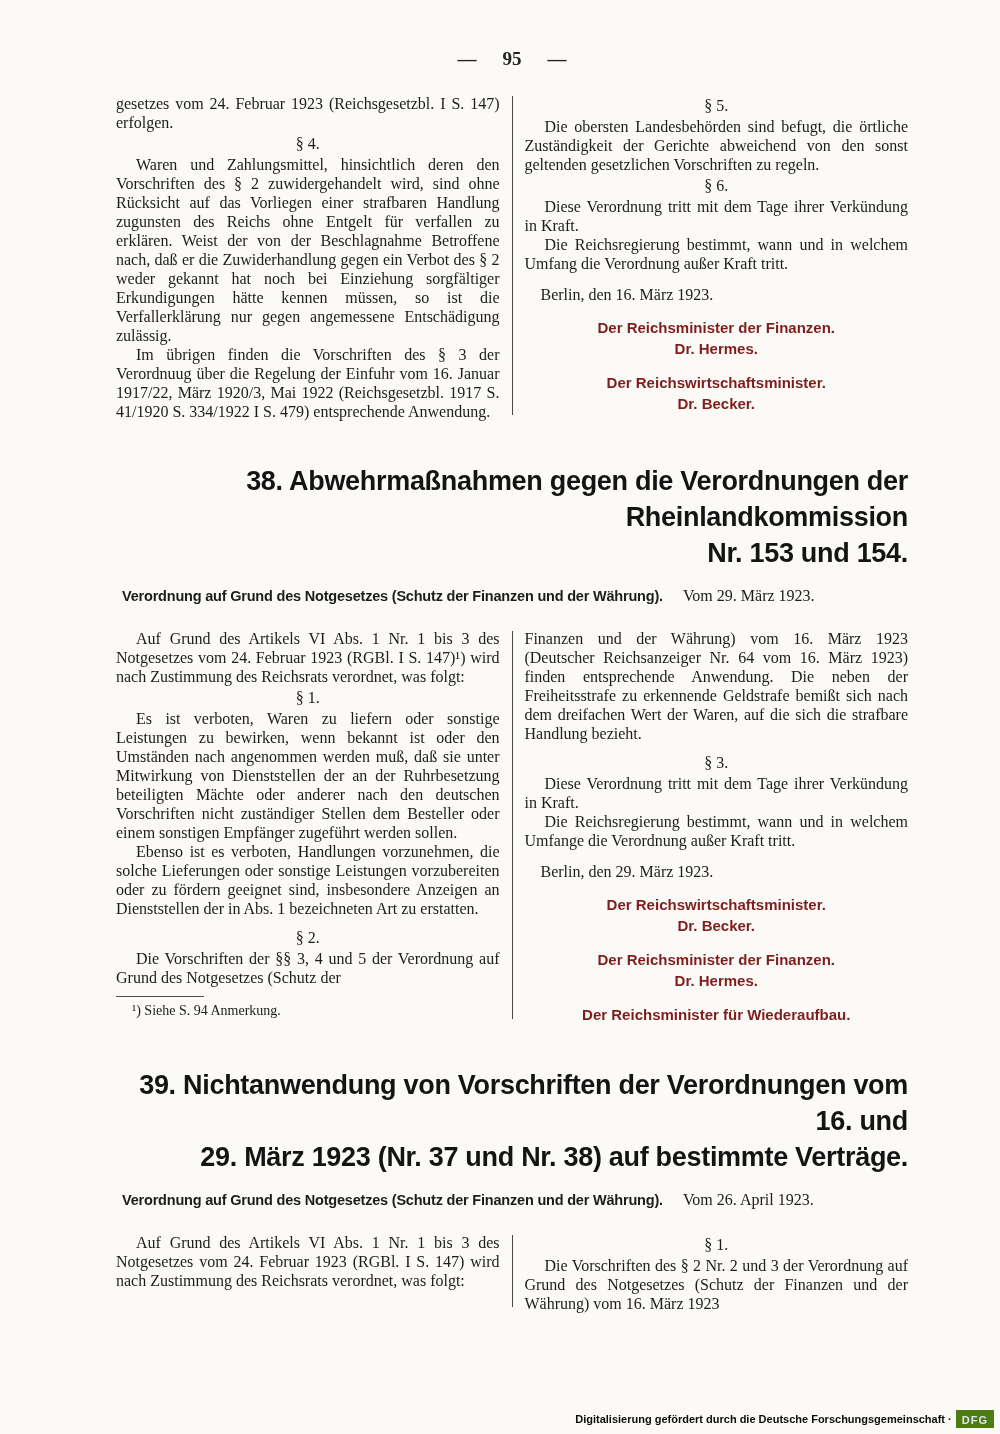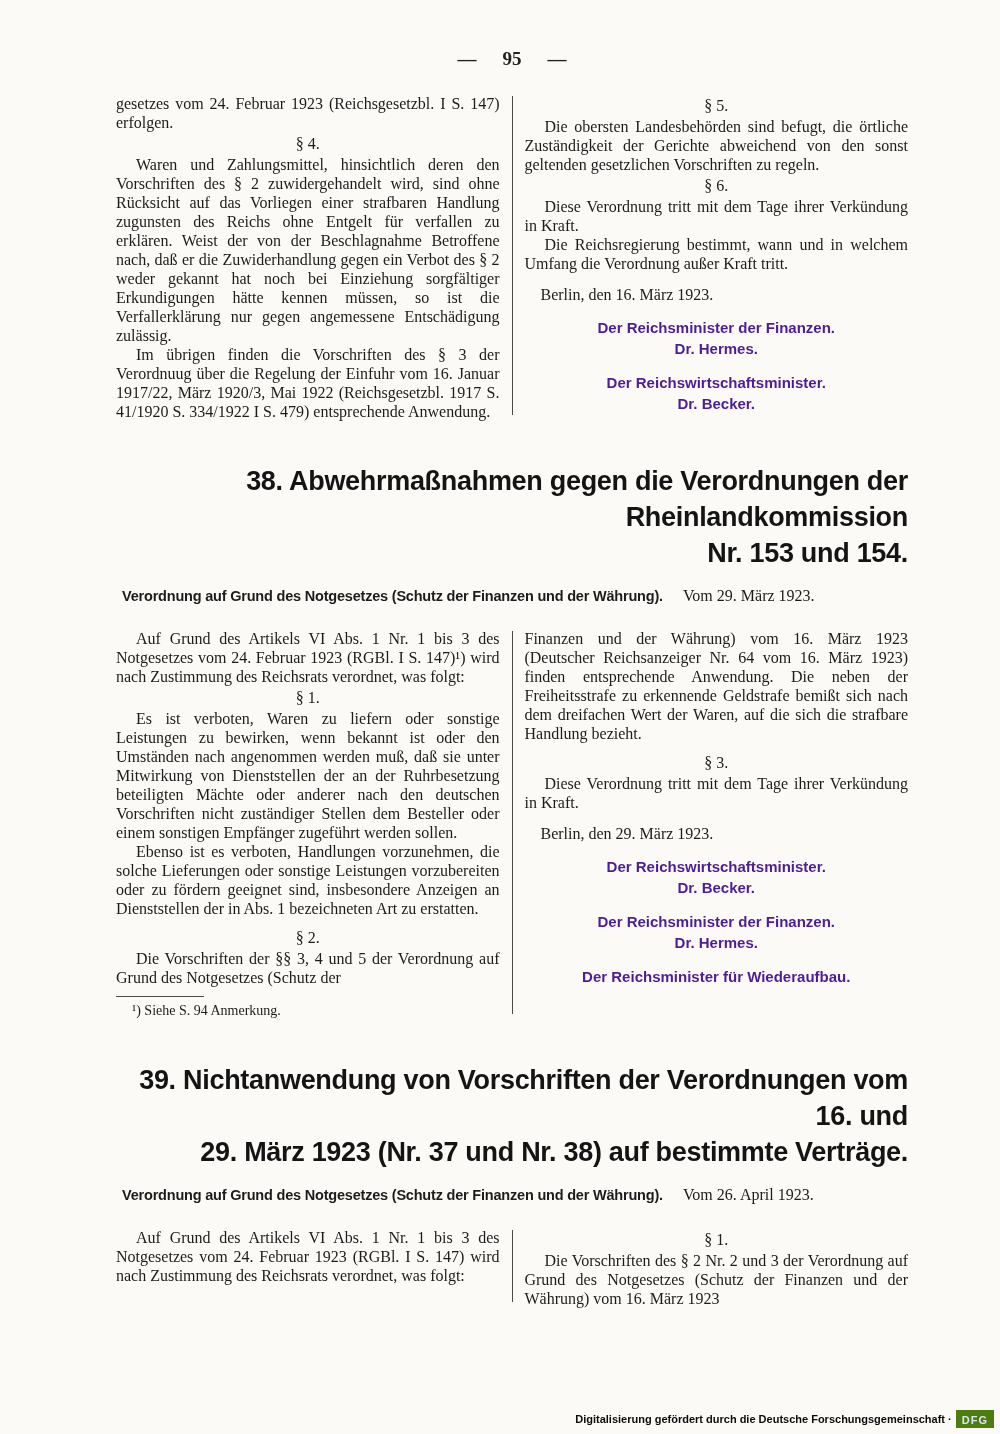--- a/index.html
+++ b/index.html
@@ -24,21 +24,21 @@
   .cols { display: flex; align-items: stretch; }
   .col { width: 391px; font-size: 16px; line-height: 19px; text-align: justify; }
   .divider { width: 2px; background: #4a4a48; margin: 2px 11px 6px 12px; }
   p { margin: 0; }
   .indent { text-indent: 20px; }
   .shead { text-align: center; text-indent: 0; margin: 2px 0 2px 0; }
   .shead.gap-top { margin-top: 10px; }
   .dateline { text-align: left; text-indent: 16px; margin-top: 12px; }
   .sigblock { margin-top: 13px; text-align: center;
     font-family: "Liberation Sans", "DejaVu Sans", sans-serif;
-    font-weight: bold; font-size: 15px; line-height: 21px; color: #4c1d95; }
+    font-weight: bold; font-size: 15px; line-height: 21px; color: #7f1d1d; }
   .bigtitle {
     text-align: right;
     font-family: "Liberation Sans", "DejaVu Sans", sans-serif;
     font-weight: bold;
     font-size: 27px; line-height: 36px;
     letter-spacing: -0.3px;
     color: #141414;
     margin: 42px 0 16px 0;
   }
   .subtitle { text-align: left; margin: 0 0 24px 6px; font-size: 16px; }
@@ -115,20 +115,21 @@
       <p class="shead gap-top">§ 2.</p>
       <p class="indent">Die Vorschriften der §§ 3, 4 und 5 der Verordnung auf Grund des Notgesetzes (Schutz der</p>
       <hr class="fnrule">
       <p class="footnote">¹) Siehe S. 94 Anmerkung.</p>
     </div>
     <div class="divider"></div>
     <div class="col">
       <p>Finanzen und der Währung) vom 16. März 1923 (Deutscher Reichsanzeiger Nr. 64 vom 16. März 1923) finden entsprechende Anwendung. Die neben der Freiheitsstrafe zu erkennende Geldstrafe bemißt sich nach dem dreifachen Wert der Waren, auf die sich die strafbare Handlung bezieht.</p>
       <p class="shead gap-top">§ 3.</p>
       <p class="indent">Diese Verordnung tritt mit dem Tage ihrer Verkündung in Kraft.</p>
+      <p class="indent">Die Reichsregierung bestimmt, wann und in welchem Umfange die Verordnung außer Kraft tritt.</p>
       <p class="dateline">Berlin, den 29. März 1923.</p>
       <div class="sigblock">
         <div>Der Reichswirtschaftsminister.</div>
         <div>Dr. Becker.</div>
       </div>
       <div class="sigblock">
         <div>Der Reichsminister der Finanzen.</div>
         <div>Dr. Hermes.</div>
       </div>
       <div class="sigblock">

